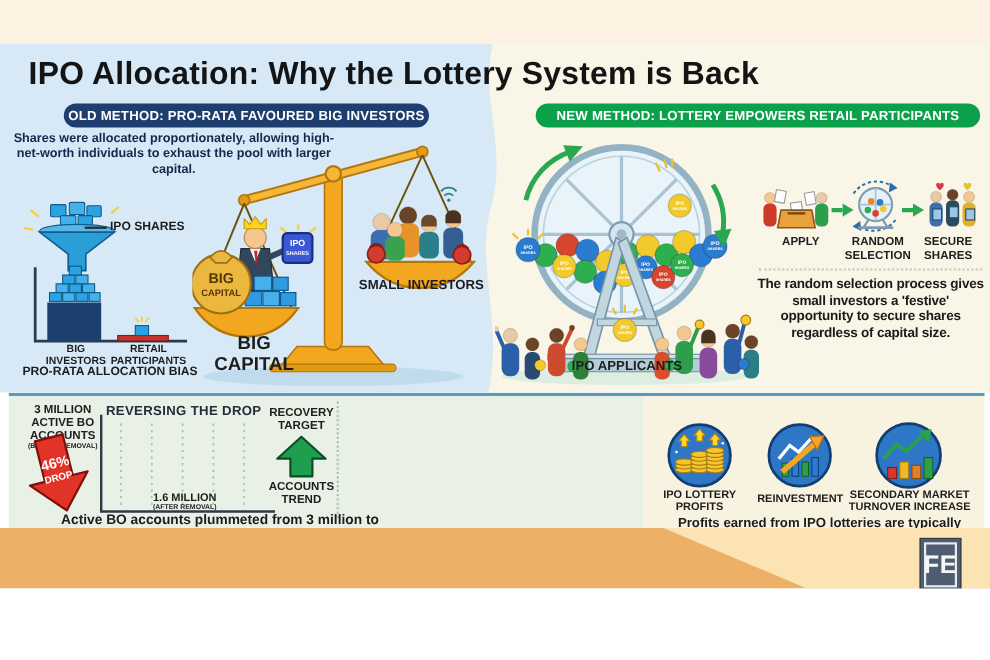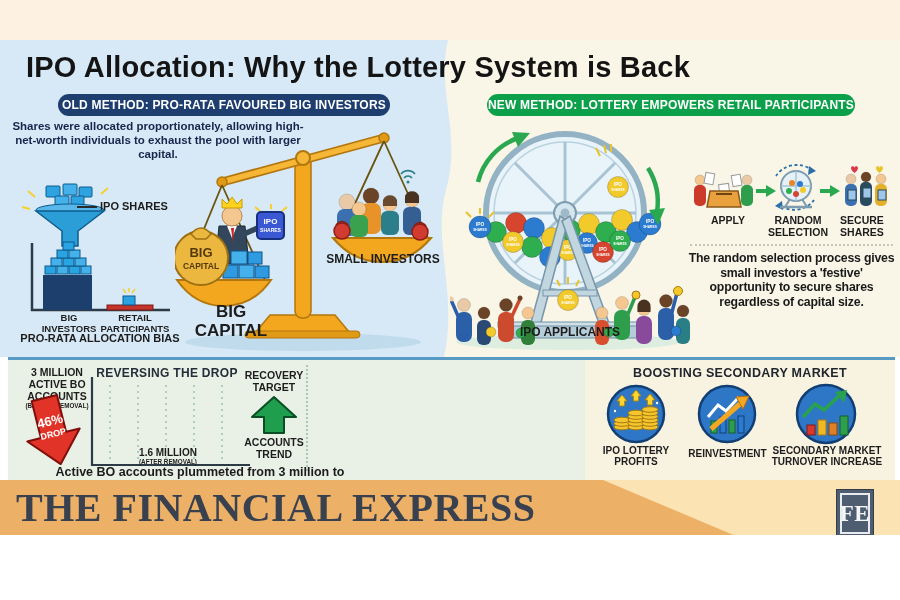--- a/index.html
+++ b/index.html
@@ -9,37 +9,37 @@
 
   #canvas{width:900px;height:600px;position:absolute;top:0;left:0;background:#fff;}
   #top-strip{top:0;left:0;width:900px;height:40px;background:#fdf2e2;}
   #main-area{top:40px;left:0;width:900px;height:317px;background:#f9f5e7;overflow:hidden;}
   #bottom-band{top:357px;left:0;width:900px;height:123px;background:#fff;overflow:hidden;padding-left:32px;}
   #bottom-white{top:535px;left:0;width:900px;height:65px;background:#ffffff;}
 
   .title{top:11px;left:0;width:716px;font-size:29px;font-weight:bold;color:#141414;letter-spacing:.2px;}
   .banner{height:22px;border-radius:12px;color:#fff;font-weight:bold;font-size:12px;line-height:22px;text-align:center;letter-spacing:.2px;}
   #banner-old{top:54px;left:58px;width:332px;background:#1e3e6f;}
-  #banner-new{top:54px;left:487px;width:368px;background:#0da04a;}
+  #banner-new{top:54px;left:487px;width:404px;background:#0da04a;}
 
   .desc-left{top:80px;left:12px;width:292px;font-size:11.5px;font-weight:bold;color:#17264c;line-height:1.2;}
   .lbl{font-weight:bold;color:#1d1d1d;line-height:1.12;}
 
   #band-mint{top:3px;left:8px;width:577px;height:120px;background:#e9f0e6;}
   #band-cream{top:3px;left:585px;width:310px;height:120px;background:#f8f2e1;}
   #band-line{top:0;left:8px;width:887px;height:3px;background:#579ac3;}
   #band-left-white{top:0;left:0;width:8px;height:123px;background:#ffffff;}
   #band-divider{top:8px;left:306px;height:106px;width:0;border-left:2px dotted #a8c7b4;}
 
   #masthead{top:480px;left:0;width:900px;height:55px;background:#edb067;}
   #masthead-light{position:absolute;top:0;left:0;width:100%;height:100%;background:#fbe3b4;clip-path:polygon(67% 0,100% 0,100% 100%,81.5% 100%);}
   #masthead-name{position:absolute;left:16px;top:0;height:55px;line-height:56px;font-family:"Liberation Serif",serif;font-weight:bold;font-size:40px;color:#39414f;letter-spacing:.5px;white-space:nowrap;}
   #fe-logo{position:absolute;left:836px;top:9px;width:38px;height:49px;background:#4e5d6f;border:1px solid #333c49;box-sizing:border-box;padding:3px;}
   #fe-logo .inner{width:100%;height:100%;border:2px solid #e8ecf1;box-sizing:border-box;display:flex;align-items:center;justify-content:center;}
-  #fe-logo span{font-family:Liberation Serif, serif;font-weight:bold;font-size:23px;color:#f4f6f8;letter-spacing:.5px;}
+  #fe-logo span{font-family:Liberation Sans, sans-serif;font-weight:bold;font-size:23px;color:#f4f6f8;letter-spacing:.5px;}
 </style>
 </head>
 <body>
 
 <div id="canvas">
 
   <div id="top-strip" class="abs"></div>
 
   <div id="main-area" class="abs">
 
@@ -378,21 +378,20 @@
     <div class="abs lbl ctr" style="left:128px;top:101px;width:80px;font-size:6.3px">(AFTER REMOVAL)</div>
 
     <div class="abs lbl ctr" style="left:238px;top:13px;width:72px;font-size:10.5px">RECOVERY TARGET</div>
     <svg class="abs" style="left:250px;top:38px" width="48" height="40">
       <polygon points="24,2 46,22 34,22 34,38 14,38 14,22 2,22" fill="#1f9e4d" stroke="#0a4f23" stroke-width="2" stroke-linejoin="round"></polygon>
     </svg>
     <div class="abs lbl ctr" style="left:238px;top:80px;width:72px;font-size:10.5px">ACCOUNTS TREND</div>
 
     <div class="abs ctr" style="left:25px;top:108px;width:350px;font-size:12.5px;font-weight:bold;color:#1c1c1c">Active BO accounts plummeted from 3 million to</div>
 
-    <div class="abs lbl ctr" style="left:600px;top:9px;width:280px;font-size:12.5px;letter-spacing:.3px;color:#20262e">BOOSTING SECONDARY MARKET</div>
 
     <svg class="abs" style="left:595px;top:26px" width="292" height="62">
       <g>
         <circle cx="41" cy="31" r="28" fill="#2e77c6" stroke="#123f73" stroke-width="2.5"></circle>
         <g fill="#ffd62e" stroke="#b8860b" stroke-width="1">
           <polygon points="27,12 32,18 29.5,18 29.5,23 24.5,23 24.5,18 22,18"></polygon>
           <polygon points="41,7 46,13 43.5,13 43.5,18 38.5,18 38.5,13 36,13"></polygon>
           <polygon points="55,11 60,17 57.5,17 57.5,22 52.5,22 52.5,17 50,17"></polygon>
         </g>
         <g fill="#f4c52c" stroke="#a87b10" stroke-width="1">
@@ -430,25 +429,25 @@
         <rect x="223" y="37" width="8" height="15" fill="#f2b822" stroke="#a87b10"></rect>
         <rect x="234" y="40" width="8" height="12" fill="#e07f24" stroke="#8a4a12"></rect>
         <rect x="245" y="33" width="8" height="19" fill="#2f9e4c" stroke="#14602a"></rect>
         <path d="M208,34 L220,21 L229,27 L246,11" fill="none" stroke="#28a24c" stroke-width="3.5"></path>
         <polygon points="240,9 252,7 249,20" fill="#28a24c"></polygon>
       </g>
     </svg>
     <div class="abs lbl ctr" style="left:586px;top:88px;width:100px;font-size:10px">IPO LOTTERY PROFITS</div>
     <div class="abs lbl ctr" style="left:675px;top:91px;width:105px;font-size:10px">REINVESTMENT</div>
     <div class="abs lbl ctr" style="left:768px;top:88px;width:118px;font-size:10px">SECONDARY MARKET TURNOVER INCREASE</div>
+    <div class="abs ctr" style="left:600px;top:111px;width:290px;font-size:12px;font-weight:bold;color:#1c1c1c">Profits earned from IPO lotteries are typically</div>
   </div>
 
   <div id="masthead" class="abs">
     <div id="masthead-light"></div>
-    <div id="masthead-name">THE FINANCIAL EXPRESS</div>
     <div id="fe-logo">
       <div class="inner">
         <span>FE</span>
       </div>
     </div>
   </div>
 
   <div id="bottom-white" class="abs"></div>
 </div>
 

